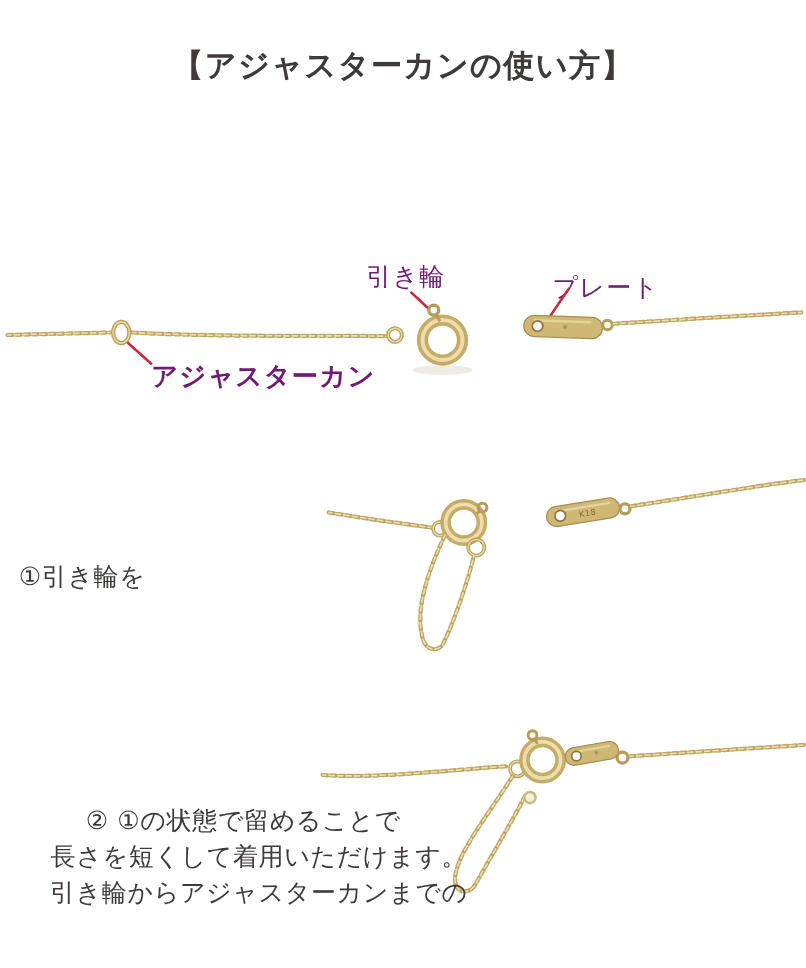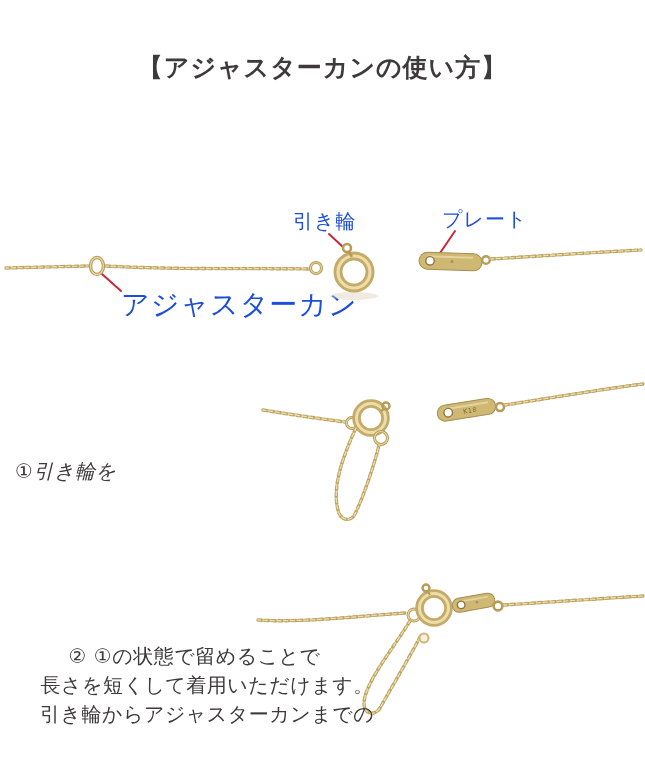--- a/index.html
+++ b/index.html
@@ -2,40 +2,40 @@
 <html><head>
 <meta charset="utf-8">
 <style>
   html,body { margin:0; padding:0; background:#ffffff; }
   .canvas {
     position:relative; width:645px; height:774px; background:#fff;
     font-family:"DejaVu Sans","Liberation Sans",sans-serif;
     color:#3e3a39; overflow:hidden;
   }
   .title {
-    position:absolute; top:51px; left:0; width:100%;
+    position:absolute; top:36px; left:0; width:100%;
     text-align:center; font-size:25px; font-weight:bold; letter-spacing:1px;
   }
   .intro { position:absolute; left:99px; top:94px; }
   .intro .line { font-size:20px; line-height:29px; letter-spacing:0.5px; }
   .intro .note { font-size:15.5px; margin-top:8px; letter-spacing:0.2px; }
 
-  .red-label { position:absolute; color:#1d4ed8; font-size:20px; line-height:1; letter-spacing:1px; }
+  .red-label { position:absolute; color:#701a75; font-size:20px; line-height:1; letter-spacing:1px; }
   #lbl-clasp    { left:293px; top:211px; }
-  #lbl-plate    { left:442px; top:209px; }
-  #lbl-adjuster { left:121px; top:291px; font-size:28px; }
+  #lbl-plate    { left:442px; top:220px; }
+  #lbl-adjuster { left:121px; top:291px; font-size:21px;font-weight:bold; }
 
   .fig { position:absolute; left:0; width:645px; }
   #fig1 { top:200px; height:130px; }
   #fig2 { top:380px; height:150px; }
   #fig3 { top:575px; height:150px; }
   .fig svg { position:absolute; inset:0; }
 
   .step { position:absolute; font-size:20px; line-height:29px; letter-spacing:0.5px; }
-  #step1 { left:15px; top:457px;font-style:italic; }
+  #step1 { left:15px; top:447px; }
   #step2 { left:15px; top:642px;text-align:center; }
   .step .indent { padding-left:25px; }
 
   
   .ch-base { fill:none; stroke:#bfa463; stroke-width:3.4; stroke-dasharray:4.2 2.6; stroke-linecap:round; }
   .ch-hi   { fill:none; stroke:#ecdfae; stroke-width:1.3; stroke-dasharray:4.2 2.6; stroke-dashoffset:1.5; stroke-linecap:round; }
   .ring    { fill:none; stroke:#b79b58; }
   .ring-hi { fill:none; stroke:#e6d6a0; }
   .band    { fill:none; stroke:#c5ab68; }
   .band-hi { fill:none; stroke:#ecddab; }

